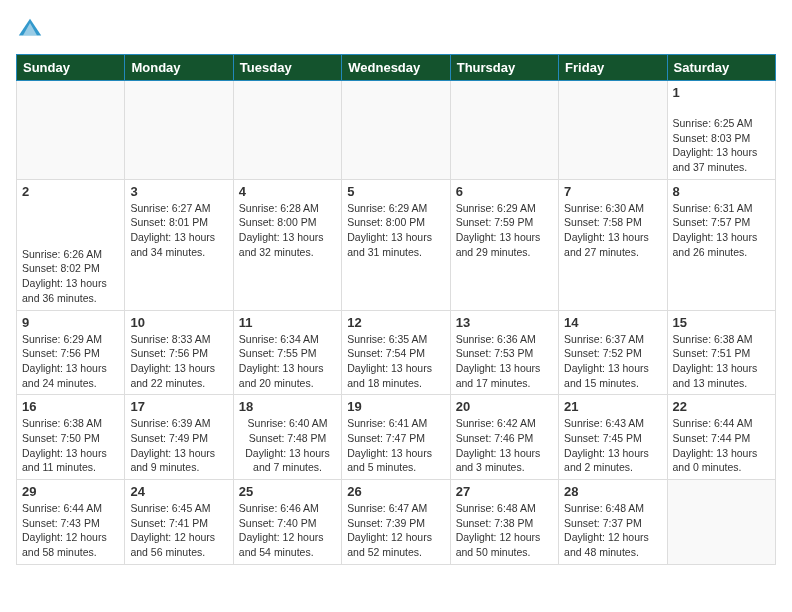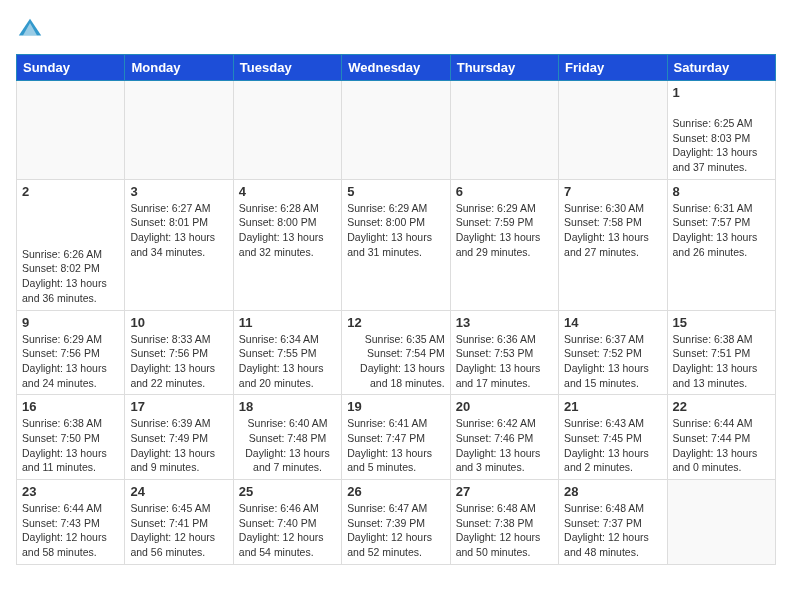--- a/index.html
+++ b/index.html
@@ -51,21 +51,21 @@
     .location-title {
       font-size: 15px;
       color: #555;
     }
     .calendar {
       width: 100%;
       border-collapse: collapse;
       border: 1px solid #ccc;
     }
     .calendar th {
-      background: #1d4ed8;
+      background: #14532d;
       color: #fff;
       font-size: 13px;
       font-weight: bold;
       text-align: left;
       padding: 5px 6px;
       border: 1px solid #2288bb;
     }
     .calendar td {
       vertical-align: top;
       border: 1px solid #ddd;
@@ -197,21 +197,21 @@
 Daylight: 13 hours and 22 minutes.</div>
         </td>
         <td>
           <span class="day-num">11</span>
           <div class="day-info" style="white-space: pre-line;">Sunrise: 6:34 AM
 Sunset: 7:55 PM
 Daylight: 13 hours and 20 minutes.</div>
         </td>
         <td>
           <span class="day-num">12</span>
-          <div class="day-info" style="white-space: pre-line; text-align: right;">Sunrise: 6:35 AM
+          <div class="day-info" style="white-space: pre-line;">Sunrise: 6:35 AM
 Sunset: 7:54 PM
 Daylight: 13 hours and 18 minutes.</div>
         </td>
         <td>
           <span class="day-num">13</span>
           <div class="day-info" style="white-space: pre-line;">Sunrise: 6:36 AM
 Sunset: 7:53 PM
 Daylight: 13 hours and 17 minutes.</div>
         </td>
         <td>
@@ -266,21 +266,21 @@
         </td>
         <td>
           <span class="day-num">22</span>
           <div class="day-info" style="white-space: pre-line;">Sunrise: 6:44 AM
 Sunset: 7:44 PM
 Daylight: 13 hours and 0 minutes.</div>
         </td>
       </tr>
       <tr>
         <td>
-          <span class="day-num">23</span>
+          <span class="day-num">29</span>
           <div class="day-info" style="white-space: pre-line;">Sunrise: 6:44 AM
 Sunset: 7:43 PM
 Daylight: 12 hours and 58 minutes.</div>
         </td>
         <td>
           <span class="day-num">24</span>
           <div class="day-info" style="white-space: pre-line;">Sunrise: 6:45 AM
 Sunset: 7:41 PM
 Daylight: 12 hours and 56 minutes.</div>
         </td>

